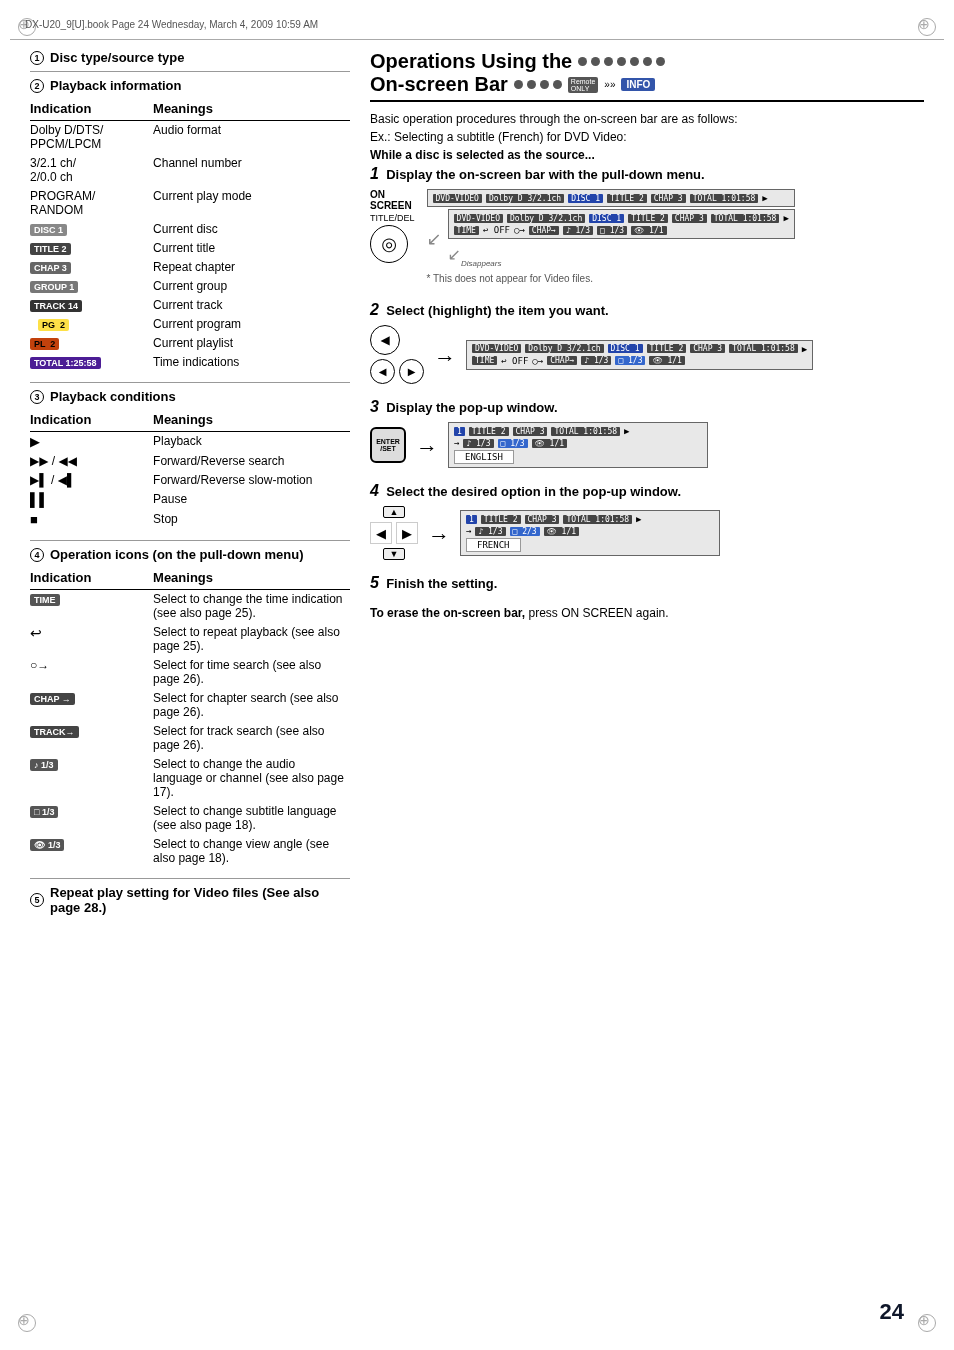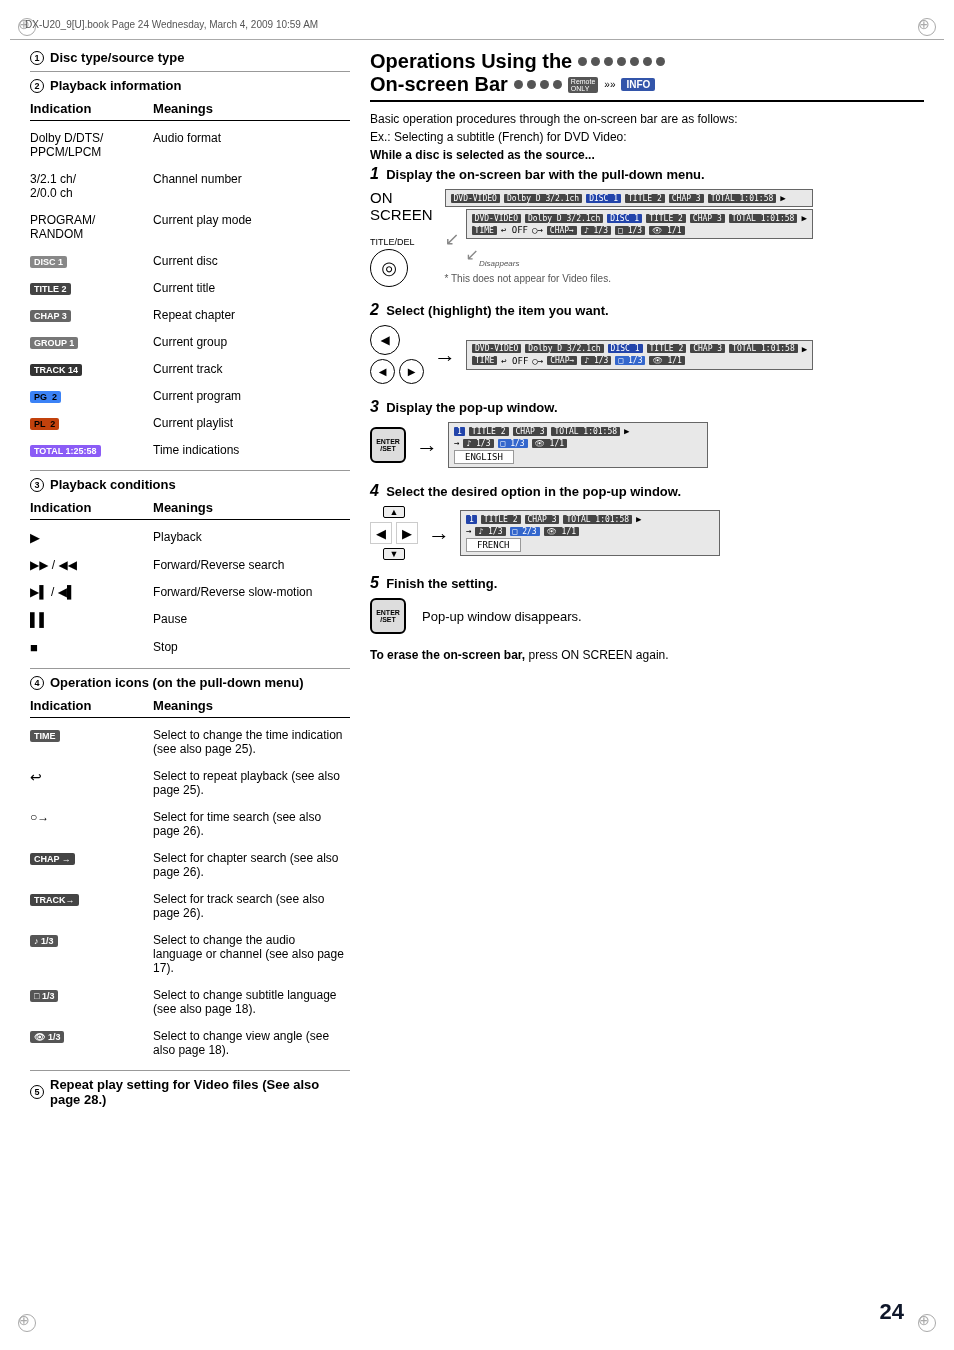--- a/index.html
+++ b/index.html
@@ -110,21 +110,21 @@
     }
     .info-table th {
       font-weight: bold;
       font-size: 13px;
       text-align: left;
       padding: 2px 21px 4px 0;
       border-bottom: 1px solid #000;
     }
     .info-table td {
       font-size: 12px;
-      padding: 10px 4px 3px 0;
+      padding: 2px 4px 3px 0;
       vertical-align: top;
     }
     .info-table .col-ind {
       width: 100px;
     }
     .info-table .col-mean {
       width: 160px;
     }
 
     
@@ -136,23 +136,23 @@
       font-weight: bold;
       padding: 1px 4px;
       border-radius: 2px;
       font-family: Arial, sans-serif;
     }
     .badge-disc { background: #888; }
     .badge-title { background: #444; }
     .badge-chap { background: #666; }
     .badge-group { background: #777; }
     .badge-track { background: #333; }
-    .badge-pg { background: #3b82f6; color: #000; }
+    .badge-pg { background: #fde047; color: #000; margin-left: 8px; }
     .badge-pl { background: #c2410c; color: #000; }
-    .badge-total { background: #8b5cf6; font-size: 9px; }
+    .badge-total { background: #4c1d95; font-size: 9px; }
     .badge-time { background: #555; }
     .badge-chap-arr { background: #444; }
     .badge-track-arr { background: #444; }
     .badge-audio { background: #555; }
     .badge-sub { background: #555; }
     .badge-angle { background: #555; }
 
     .divider-line {
       border: none;
       border-top: 1px solid #999;
@@ -511,21 +511,21 @@
       <strong>While a disc is selected as the source...</strong>
     </p>
 
     <div class="step">
       <div class="step-header">
         <span class="step-num">1</span>
         &nbsp;<span>Display the on-screen bar with the pull-down menu.</span>
       </div>
       <div style="display:flex; gap:12px; align-items:flex-start;">
         <div>
-          <div style="font-size:15px; font-weight:normal; margin-bottom:14px;">ON<br>SCREEN</div>
+          <div style="font-size:10px; font-weight:bold; margin-bottom:2px;">ON<br>SCREEN</div>
           <div style="font-size:9px; margin-bottom:2px;">TITLE/DEL</div>
           <div style="position:relative; display:inline-block;">
             <div class="btn-circle" style="width:38px;height:38px;">
               <span style="font-size:18px;">◎</span>
             </div>
           </div>
         </div>
         <div style="display:flex; flex-direction:column; gap:2px;">
           <div class="screen-box">
             <div class="screen-row">
@@ -677,27 +677,20 @@
           </div>
         </div>
       </div>
     </div>
 
     <div class="step">
       <div class="step-header">
         <span class="step-num">5</span>
         &nbsp;<span>Finish the setting.</span>
       </div>
-      <div style="display:flex; align-items:center; gap:16px;">
-        <div class="enter-btn">
-          <span>ENTER</span>
-          <span>/SET</span>
-        </div>
-        <span>Pop-up window disappears.</span>
-      </div>
     </div>
 
     <p class="footer-note">
       <strong>To erase the on-screen bar,</strong>
       <span> press ON SCREEN again.</span>
     </p>
 
   </div>
 </div>
 

